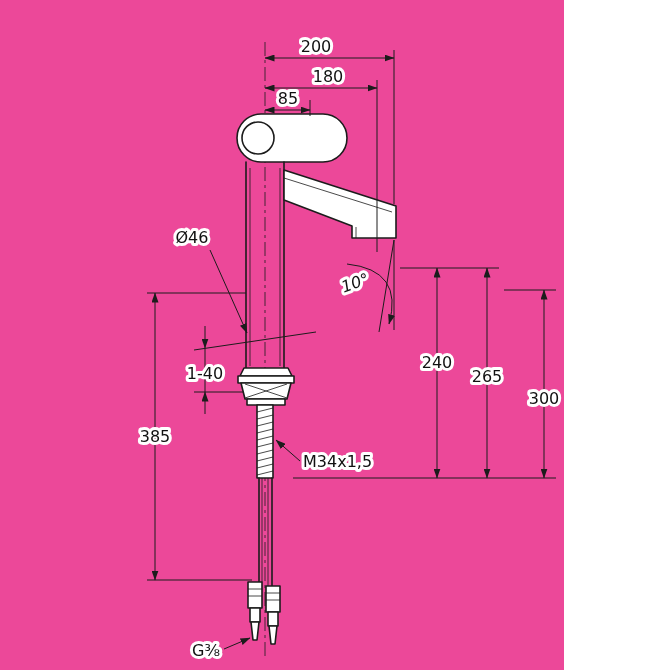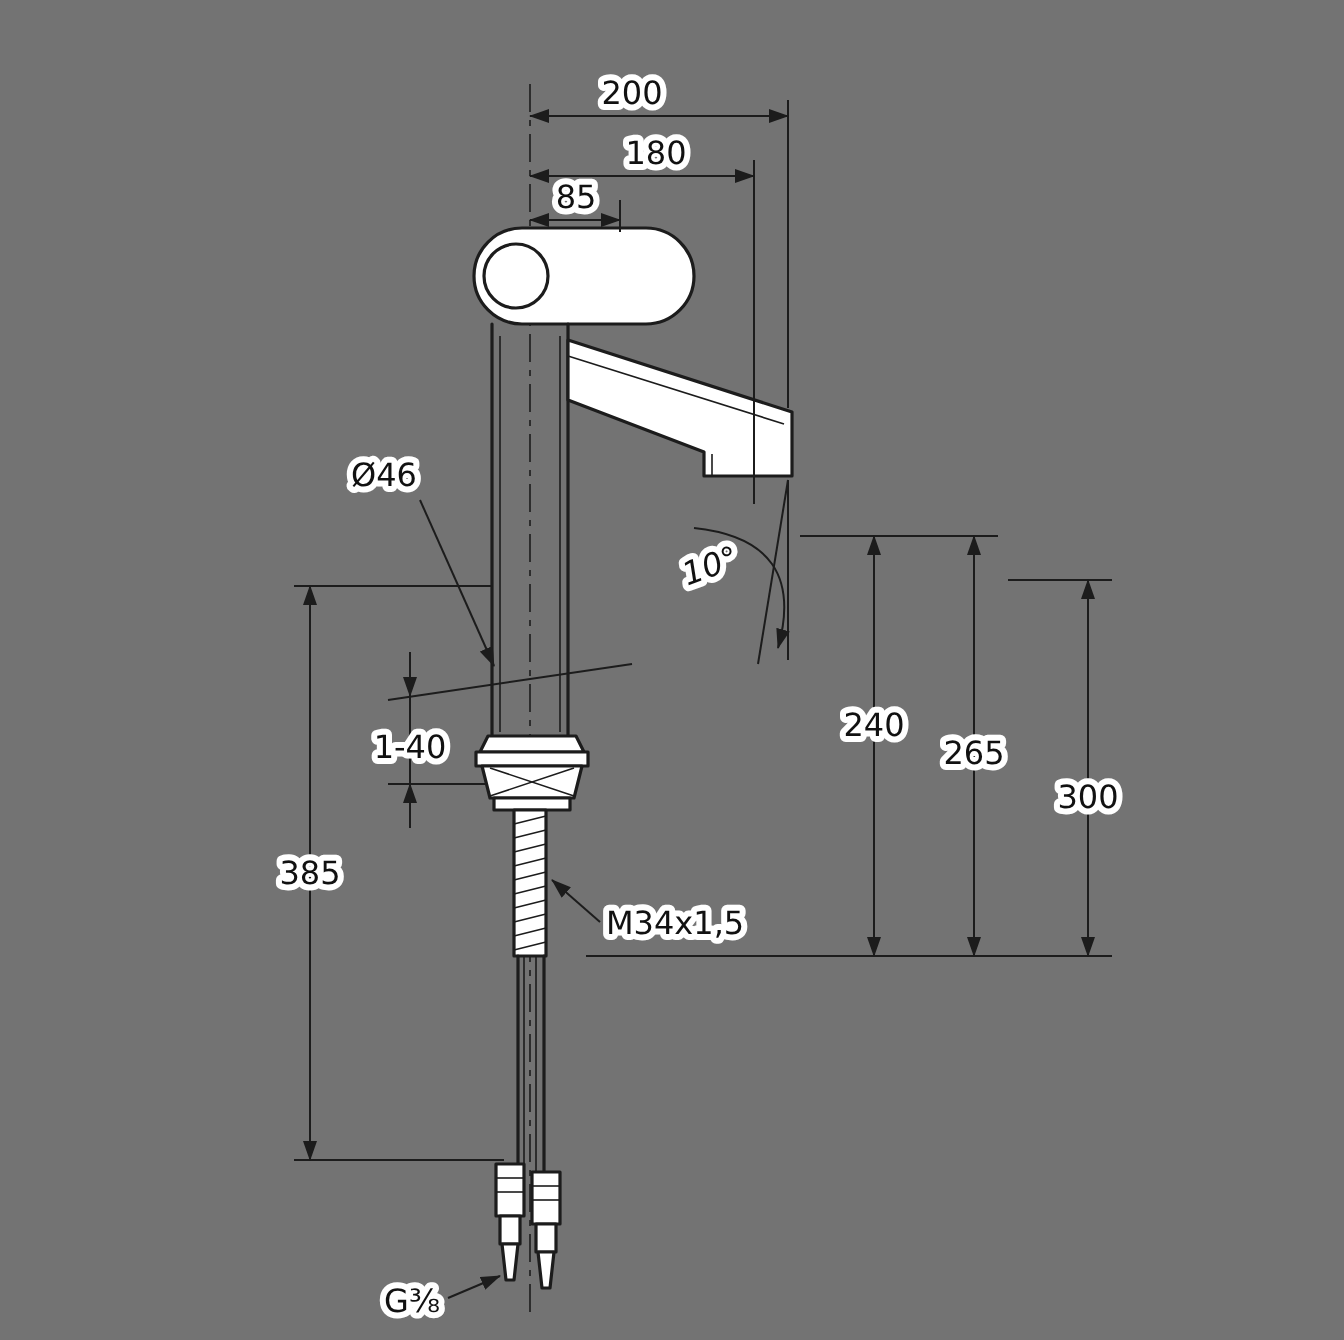--- a/index.html
+++ b/index.html
@@ -1,17 +1,17 @@
 <!DOCTYPE html>
 <html><head>
 <meta charset="utf-8">
 <style>
   html,body{margin:0;padding:0;background:#ffffff;}
   .canvas{
-    width:672px;height:670px;background:#737373;position:relative;overflow:hidden;
+    width:564px;height:670px;background:#ec4899;position:relative;overflow:hidden;
     font-family:"DejaVu Sans", sans-serif;
   }
   svg{display:block;}
   .part{fill:none;stroke:#1c1c1c;stroke-width:1.6;stroke-linejoin:round;stroke-linecap:round;}
   .partfill{fill:#ffffff;stroke:#1c1c1c;stroke-width:1.6;stroke-linejoin:round;}
   .thin{fill:none;stroke:#1c1c1c;stroke-width:0.8;}
   .dim,.ext,.leader{fill:none;stroke:#1c1c1c;stroke-width:1;}
   .center{fill:none;stroke:#1c1c1c;stroke-width:0.8;stroke-dasharray:14 4 3 4;}
   .dimtext{
     font-family:"DejaVu Sans", sans-serif;

